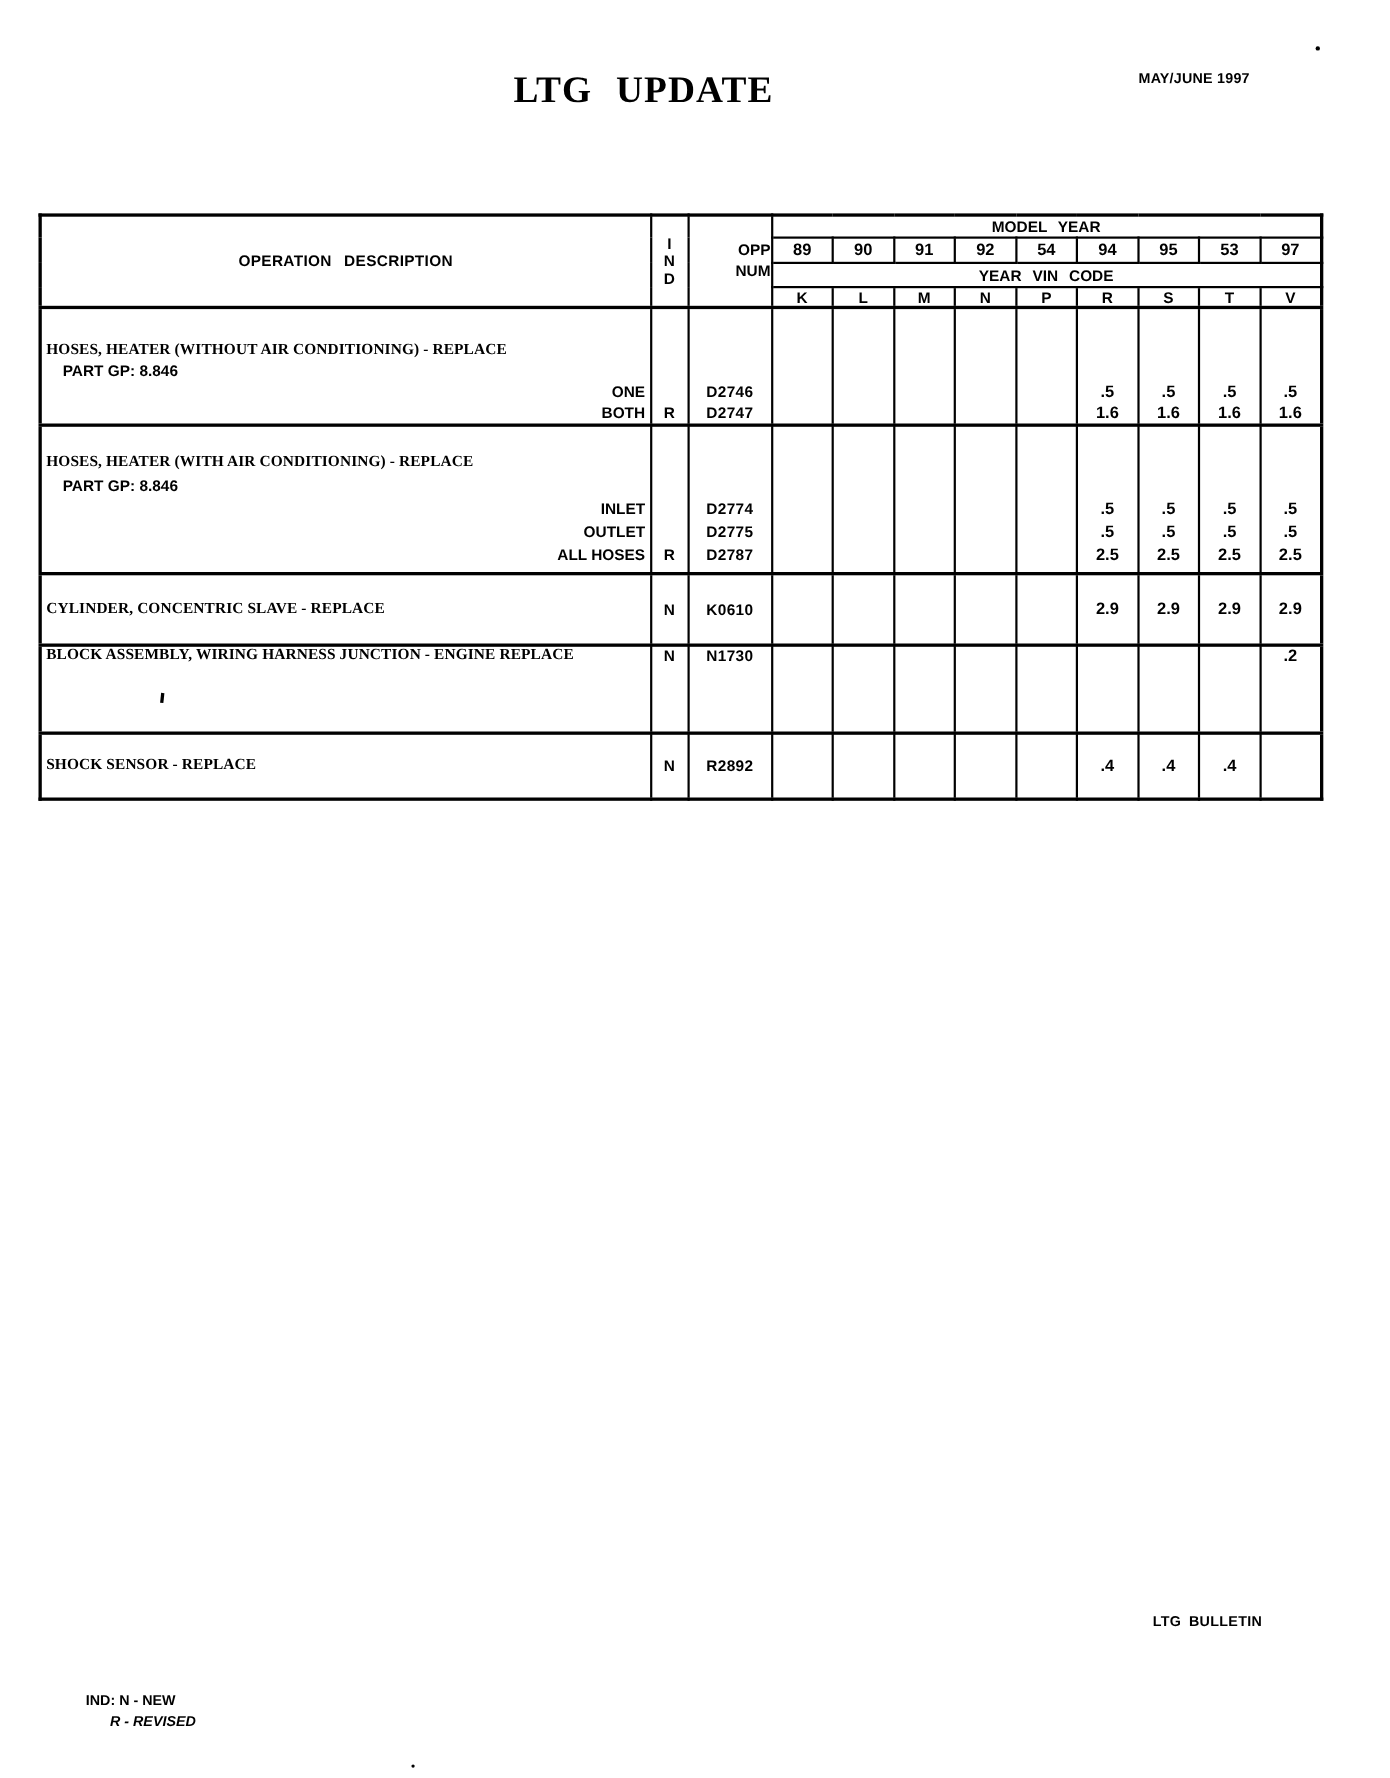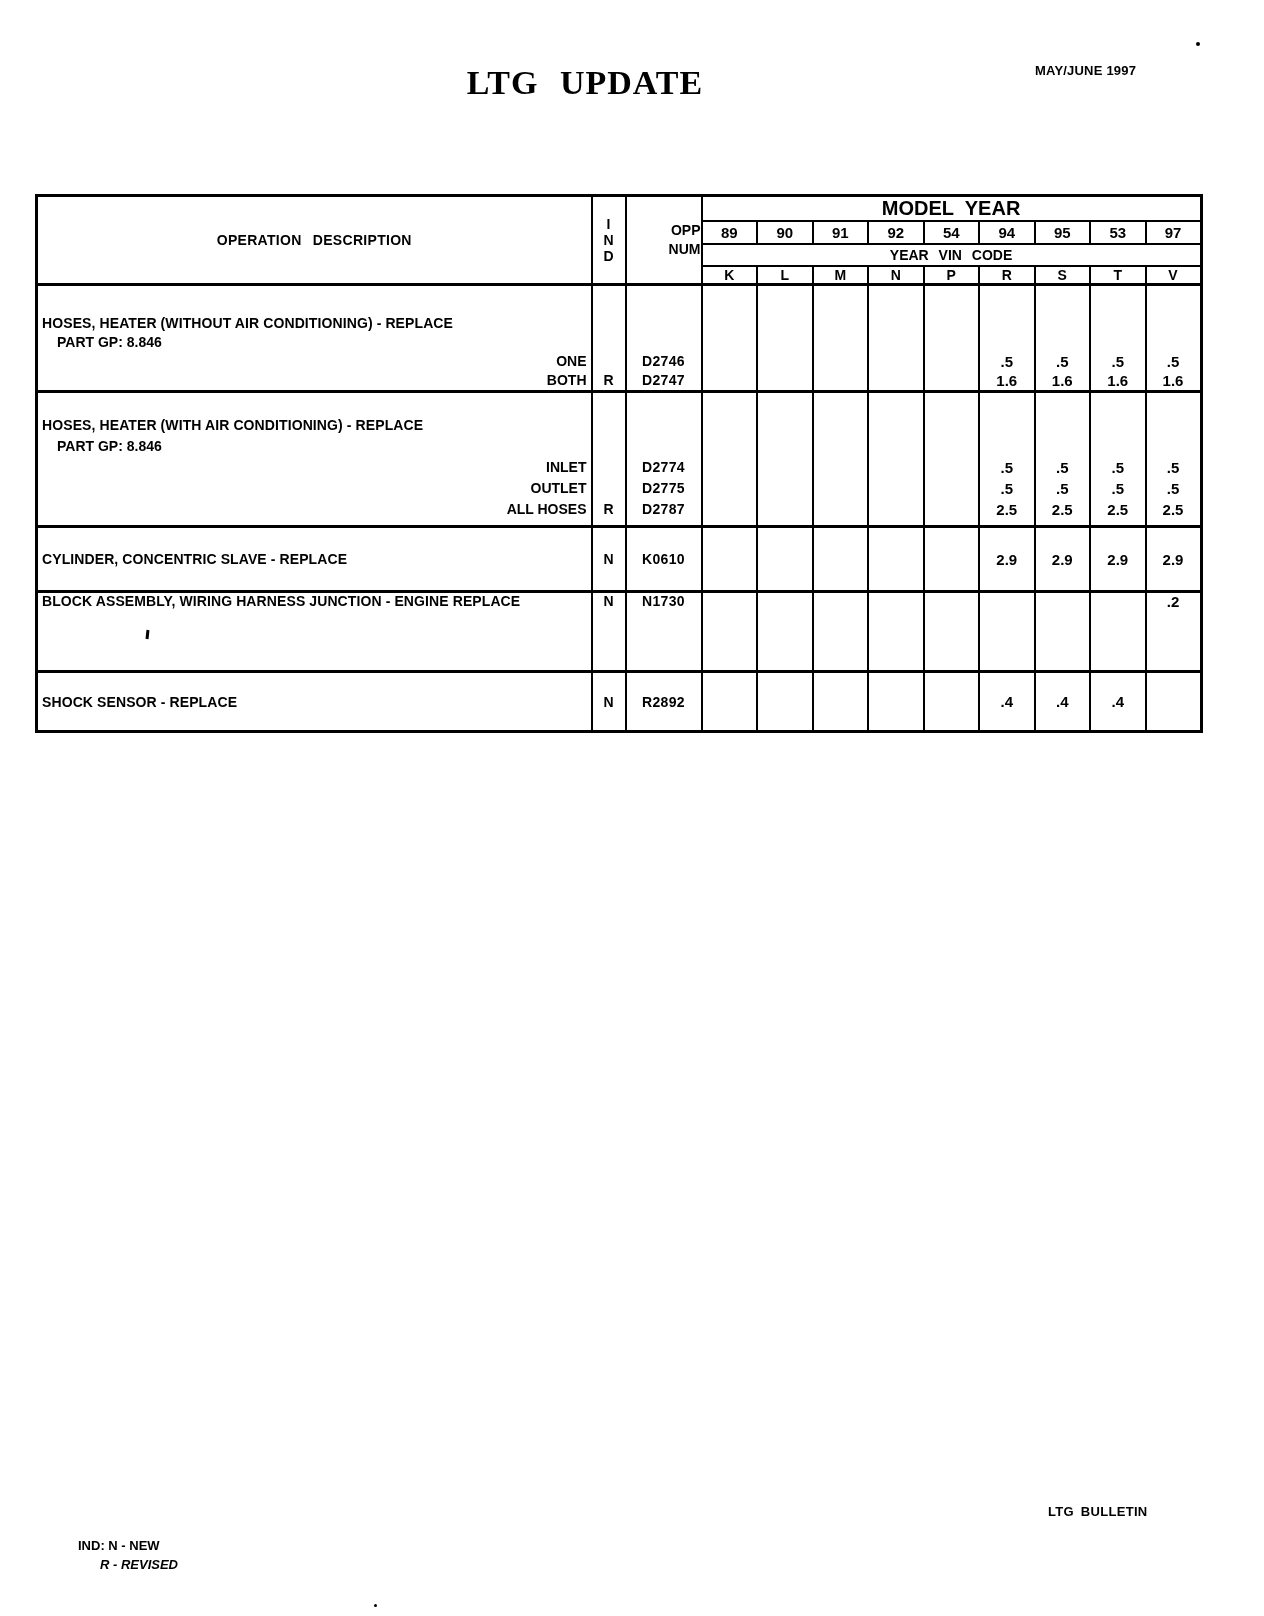--- a/index.html
+++ b/index.html
@@ -51,51 +51,51 @@
     text-align: center; vertical-align: middle;
   }
   th.indh { vertical-align: middle; text-align: center; font-size: 14px; }
   th.indh span { display: block; line-height: 16px; }
   th.opph { vertical-align: middle; text-align: right; font-size: 14px; }
   th.opph span { display: block; line-height: 19px; }
   tr.hr-my   { height: 20px; }
   tr.hr-yrs  { height: 23px; }
   tr.hr-vin  { height: 22px; }
   tr.hr-codes{ height: 18px; }
-  th.myear { font-size: 20px; word-spacing: 6px; text-align: center; vertical-align: middle; }
+  th.myear { font-size: 14px; word-spacing: 6px; text-align: center; vertical-align: middle; }
   th.yr-num { font-size: 15px; text-align: center; vertical-align: middle; }
   th.vinlbl { font-size: 14px; word-spacing: 6px; text-align: center; vertical-align: middle; }
   th.vin-code { font-size: 14px; text-align: center; vertical-align: middle; }
 
   
   tr.section { border-top: 3px solid #000; }
   tr.s1 { height: 106px; } tr.s1 td { vertical-align: top; padding-top: 28px; }
   tr.s1 .line { height: 19px; line-height: 19px; }
   tr.s2 { height: 135px; } tr.s2 td { vertical-align: top; padding-top: 22px; }
   tr.s2 .line { height: 21px; line-height: 21px; }
   tr.s3 { height: 65px; } tr.s3 td { vertical-align: middle; }
   tr.s4 { height: 80px; } tr.s4 td { vertical-align: top; }
   tr.s5 { height: 60px; } tr.s5 td { vertical-align: middle; }
 
   td.desc { text-align: left; }
-  .op-title  { font-size: 14px; padding-left: 4px; letter-spacing: 0.1px; white-space: nowrap; }
+  .op-title  { font-size: 14px; padding-left: 4px; letter-spacing: 0.1px; white-space: nowrap; font-family: Liberation Serif, serif; }
   .part-gp   { font-size: 14px; padding-left: 19px; white-space: nowrap; }
   .vlabel    { font-size: 14px; text-align: right; padding-right: 4px; }
   .num       { font-size: 15px; text-align: center; }
   td.ind .num { font-size: 14px; }
   td.opp .num { font-size: 14px; letter-spacing: 0.3px; }
 
   
   .legend {
     position: absolute; left: 78px; top: 1536px;
     font-size: 13px; font-weight: bold; line-height: 19px;
   }
   .legend .l2 { margin-left: 22px; font-style: italic; }
   .bulletin {
-    position: absolute; left: 1048px; top: 1504px;
+    position: absolute; left: 1048px; top: 1466px;
     font-size: 13px; font-weight: bold; letter-spacing: 0.3px; word-spacing: 3px;
   }
 
   
   .speck { position: absolute; background: #000; border-radius: 50%; }
   .speck-tr { left: 1196px; top: 42px; width: 4px; height: 4px; }
   .speck-bc { left: 374px; top: 1604px; width: 3px; height: 3px; }
   .tick {
     position: absolute; left: 146px; top: 630px;
     width: 3px; height: 9px; background: #000; transform: rotate(6deg);

